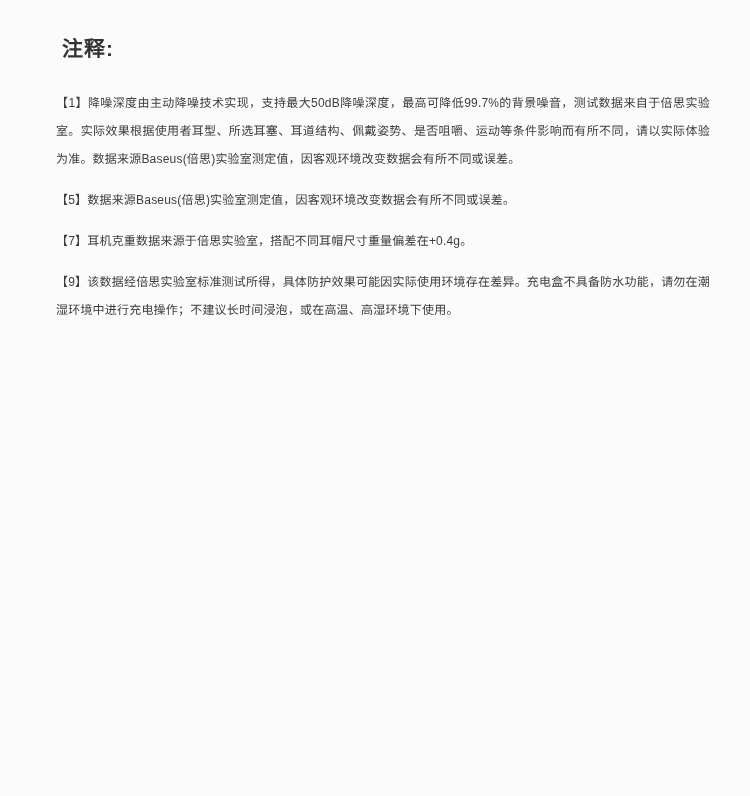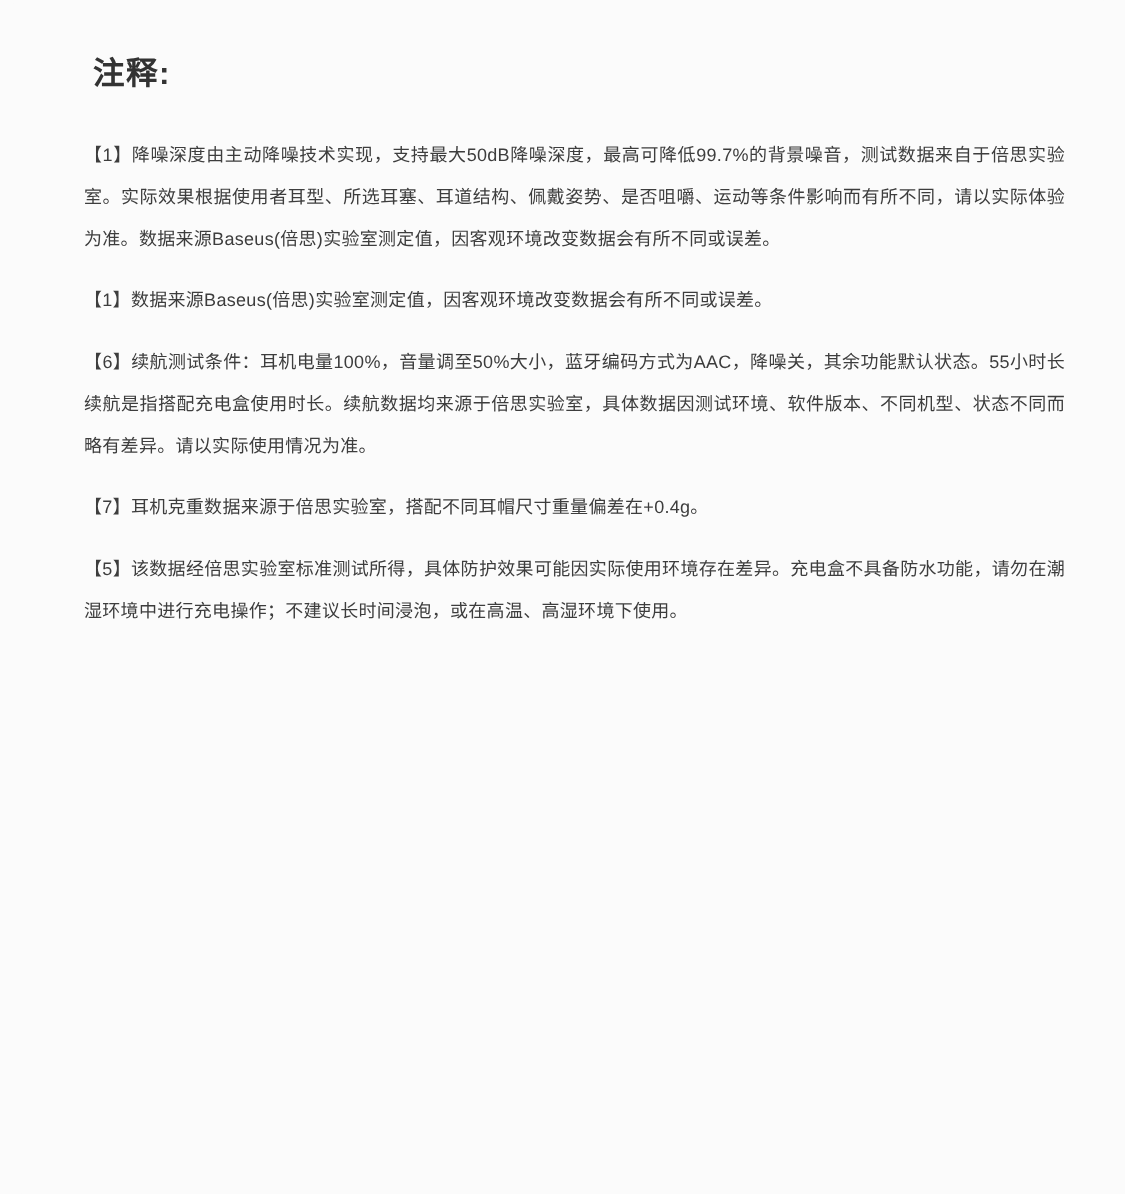--- a/index.html
+++ b/index.html
@@ -33,17 +33,16 @@
     letter-spacing: 0.2px;
   }
 </style>
 </head>
 <body>
 
 <div class="page">
   <h2 class="notes-title">注释:</h2>
 
   <p class="note-item">【1】降噪深度由主动降噪技术实现，支持最大50dB降噪深度，最高可降低99.7%的背景噪音，测试数据来自于倍思实验室。实际效果根据使用者耳型、所选耳塞、耳道结构、佩戴姿势、是否咀嚼、运动等条件影响而有所不同，请以实际体验为准。数据来源Baseus(倍思)实验室测定值，因客观环境改变数据会有所不同或误差。</p>
-  <p class="note-item">【1】数据来源Baseus(倍思)实验室测定值，因客观环境改变数据会有所不同或误差。</p>
-  <p class="note-item">【6】续航测试条件：耳机电量100%，音量调至50%大小，蓝牙编码方式为AAC，降噪关，其余功能默认状态。55小时长续航是指搭配充电盒使用时长。续航数据均来源于倍思实验室，具体数据因测试环境、软件版本、不同机型、状态不同而略有差异。请以实际使用情况为准。</p>
+  <p class="note-item">【5】数据来源Baseus(倍思)实验室测定值，因客观环境改变数据会有所不同或误差。</p>
   <p class="note-item">【7】耳机克重数据来源于倍思实验室，搭配不同耳帽尺寸重量偏差在+0.4g。</p>
-  <p class="note-item">【5】该数据经倍思实验室标准测试所得，具体防护效果可能因实际使用环境存在差异。充电盒不具备防水功能，请勿在潮湿环境中进行充电操作；不建议长时间浸泡，或在高温、高湿环境下使用。</p>
+  <p class="note-item">【9】该数据经倍思实验室标准测试所得，具体防护效果可能因实际使用环境存在差异。充电盒不具备防水功能，请勿在潮湿环境中进行充电操作；不建议长时间浸泡，或在高温、高湿环境下使用。</p>
 </div>
 
 </body></html>

